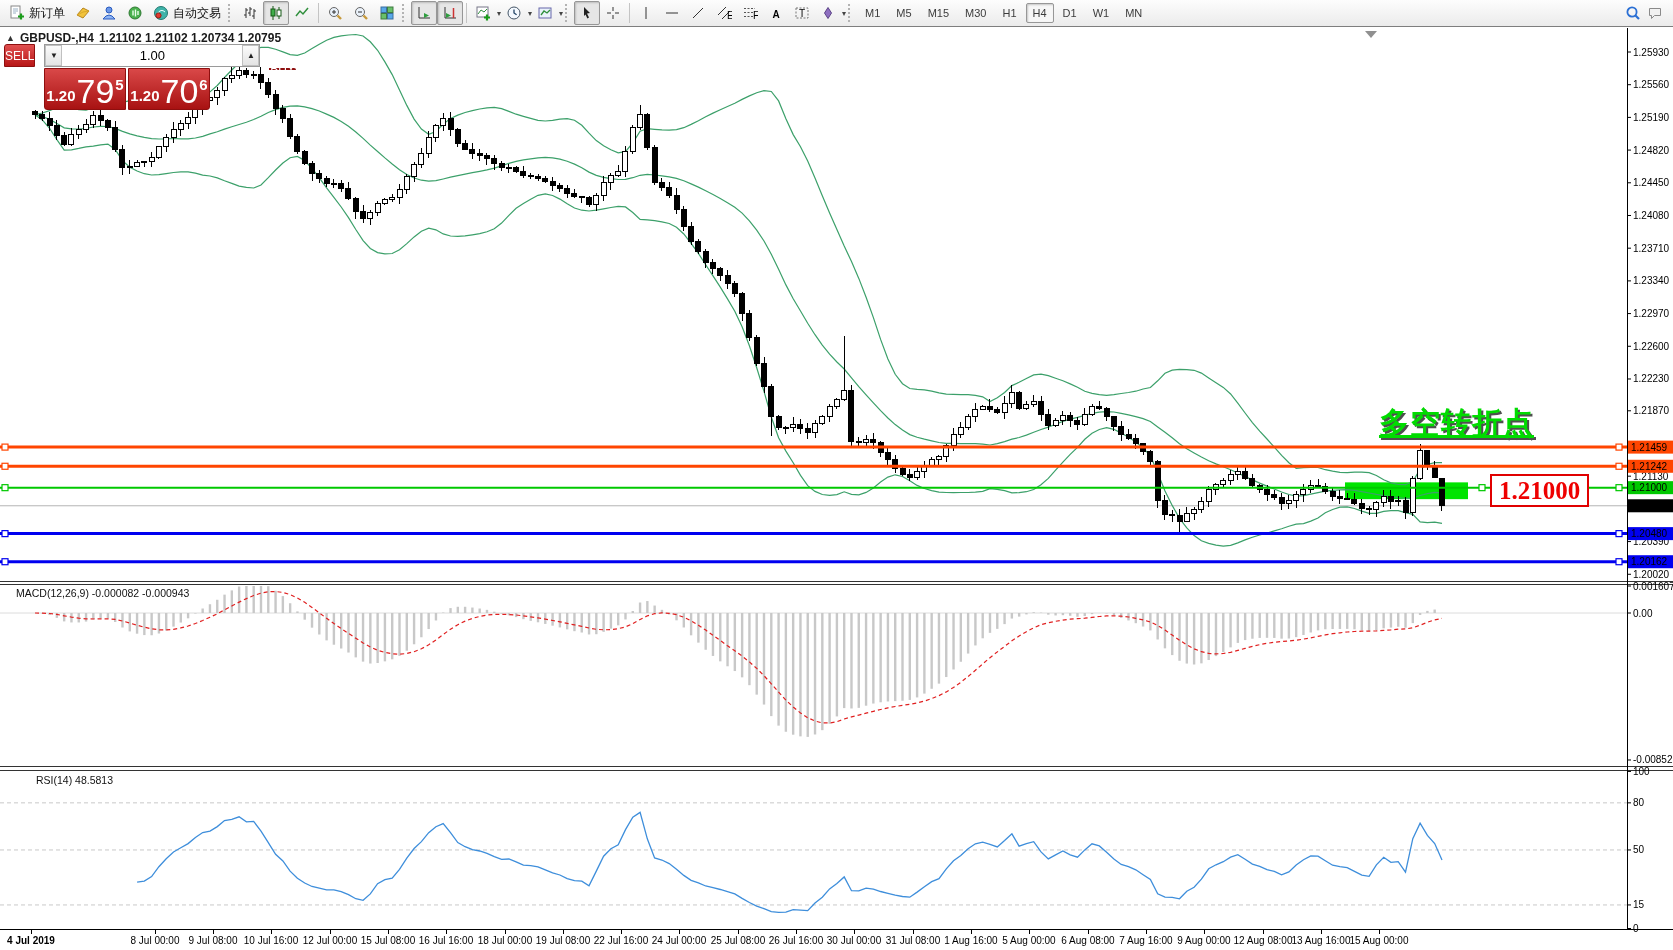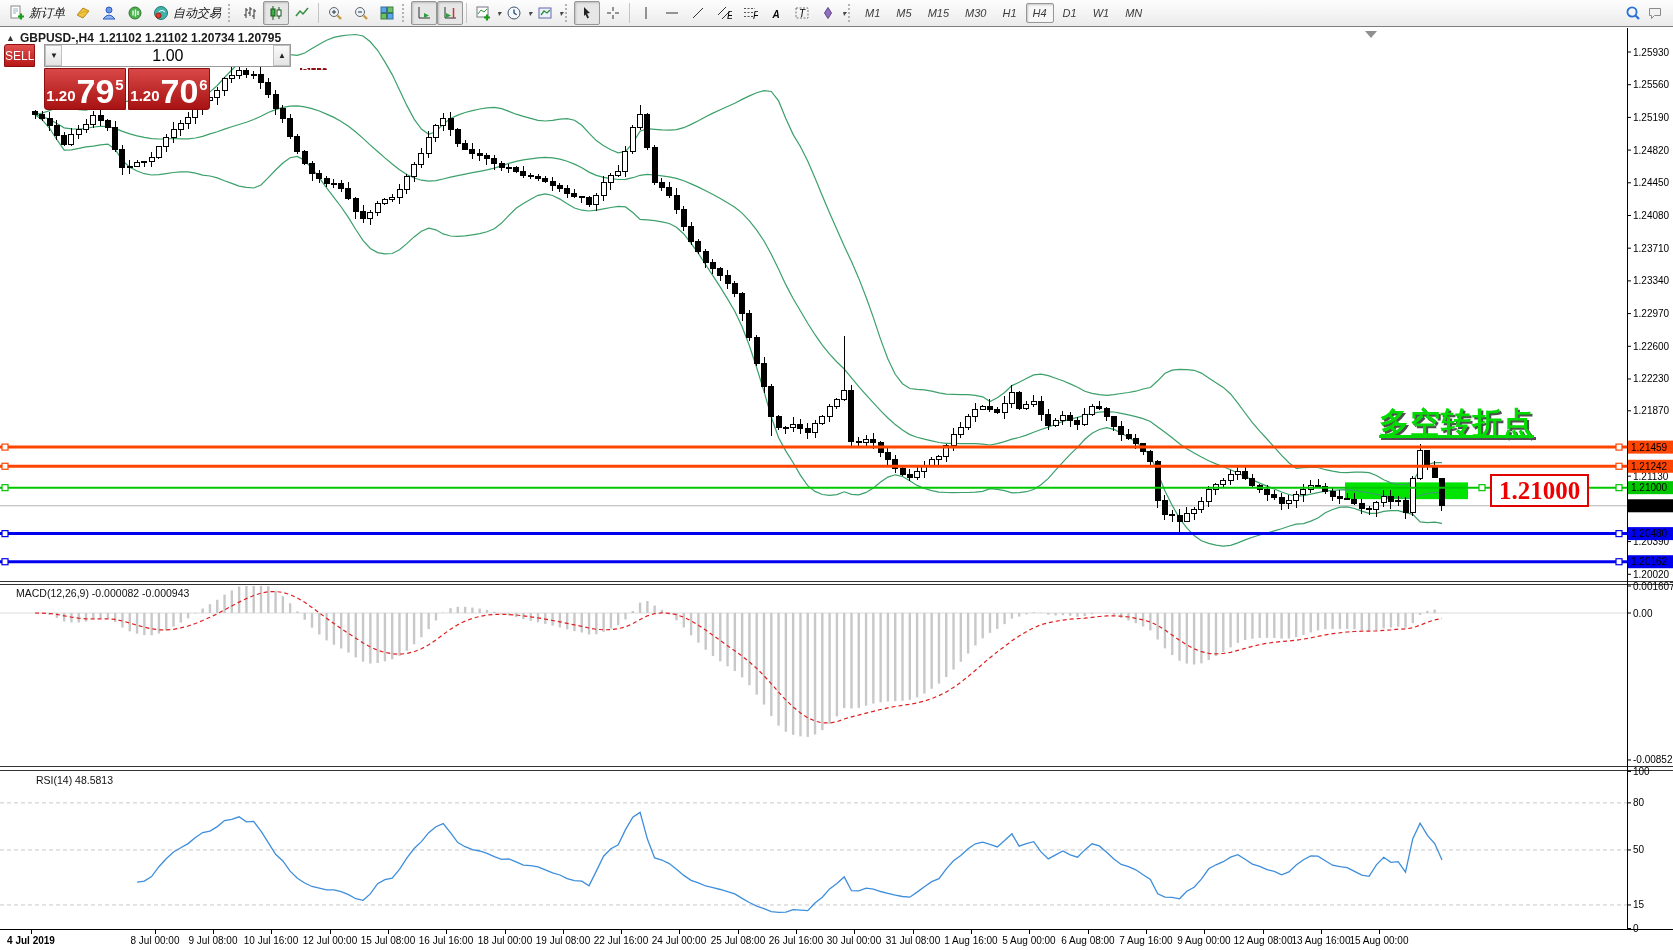--- a/index.html
+++ b/index.html
@@ -1,21 +1,21 @@
 <!DOCTYPE html>
 <html><head>
 <meta charset="utf-8">
 <style>
   html,body{margin:0;padding:0;}
   body{width:1673px;height:950px;position:relative;overflow:hidden;background:#fff;
        font-family:"Liberation Sans",sans-serif;-webkit-font-smoothing:antialiased;}
   
   .toolbar{position:absolute;top:0;left:0;width:1673px;height:27px;box-sizing:border-box;
     display:flex;align-items:center;background:linear-gradient(#fdfdfd,#ebebeb);
-    border-bottom:1px solid #7e7e7e;padding:0 4px;z-index:50;font-style:italic;}
+    border-bottom:1px solid #7e7e7e;padding:0 4px;z-index:50;}
   .tb-btn{width:24px;height:22px;display:flex;align-items:center;justify-content:center;
     border:1px solid transparent;border-radius:2px;flex:0 0 auto;}
   .tb-btn.pressed{border:1px solid #979797;background:#e6e6e6;box-shadow:inset 1px 1px 2px rgba(0,0,0,.18);}
   .tb-label-btn{display:flex;align-items:center;gap:4px;height:22px;padding:0 5px;font-size:12px;color:#111;flex:0 0 auto;}
   .tb-sep{width:1px;height:20px;background:#c4c4c4;margin:0 3px;flex:0 0 auto;}
   .tb-handle{width:3px;height:18px;border-left:2px dotted #b3b3b3;margin:0 4px 0 2px;flex:0 0 auto;}
   .ic{width:16px;height:16px;display:block;}
   .dd{font-size:8px;color:#444;margin-left:1px;}
   .tf-btn{font-size:11px;color:#3c3c3c;padding:3px 6px;margin:16px 1px;border:1px solid transparent;border-radius:2px;flex:0 0 auto;}
   .tf-btn.pressed{background:#f7f7f7;border:1px solid #979797;box-shadow:inset 1px 1px 2px rgba(0,0,0,.2);}
@@ -32,28 +32,28 @@
   
   .ocp{left:4px;top:44px;width:206px;z-index:20;}
   .ocp-top{display:flex;height:23px;gap:9px;}
   .ocp-btn{width:52px;background:linear-gradient(#e05050,#b81717);color:#fff;font-size:12px;
     display:flex;align-items:center;justify-content:center;border:1px solid #8e0f0f;box-sizing:border-box;}
   .ocp-btn.sell{border-radius:3px 0 0 0;}
   .ocp-btn.buy{border-radius:0 3px 0 0;margin-top:24px;}
   .vol-box{flex:1;display:flex;border:1px solid #9a9a9a;background:#fff;box-sizing:border-box;}
   .vol-arrow{width:17px;display:flex;align-items:center;justify-content:center;font-size:8px;color:#222;
     background:linear-gradient(#fbfbfb,#e3e3e3);border:1px solid #c0c0c0;box-sizing:border-box;}
-  .vol-input{flex:1;border:none;outline:none;text-align:center;font-size:16px;font-family:"Liberation Sans",sans-serif;min-width:0;}
+  .vol-input{flex:1;border:none;outline:none;text-align:center;font-size:13px;font-family:"Liberation Sans",sans-serif;min-width:0;}
   .ocp-prices{display:flex;height:42px;gap:2px;margin-top:1px;margin-left:40px;}
   .price-box{flex:1;background:linear-gradient(#d94848,#a81212);color:#fff;display:flex;align-items:flex-end;
     justify-content:center;padding-bottom:2px;border:1px solid #8e0f0f;box-sizing:border-box;}
   .price-box.left{border-radius:0 0 0 3px;}
   .price-box.right{border-radius:0 0 3px 0;}
   .p-small{font-size:15px;font-weight:bold;margin:0 1px 3px 0;}
-  .p-big{font-size:34px;font-weight:bold;line-height:0.95;}
+  .p-big{font-size:34px;font-weight:normal;line-height:0.95;}
   .p-sup{font-size:15px;font-weight:bold;margin:0 0 14px 1px;}
   
   .anno-text{left:1379px;top:403px;font-size:30px;font-weight:bold;color:#00dc00;
     text-shadow:2px 2px 0 #4f4f4f;white-space:nowrap;letter-spacing:1px;text-decoration:underline;}
   .price-callout{left:1490px;top:474px;width:95px;height:29px;border:2px solid #e00000;background:#fff;
     color:#ee0000;font-size:25px;font-weight:bold;font-family:"Liberation Serif",serif;
     display:flex;align-items:center;justify-content:center;line-height:1;}
 </style>
 </head>
 <body>

